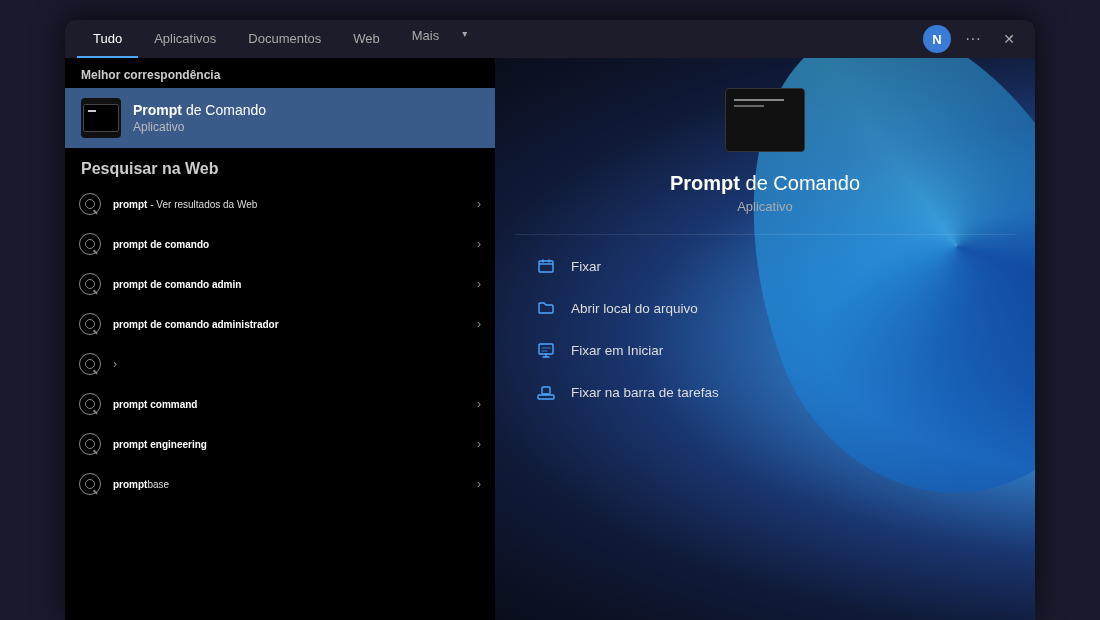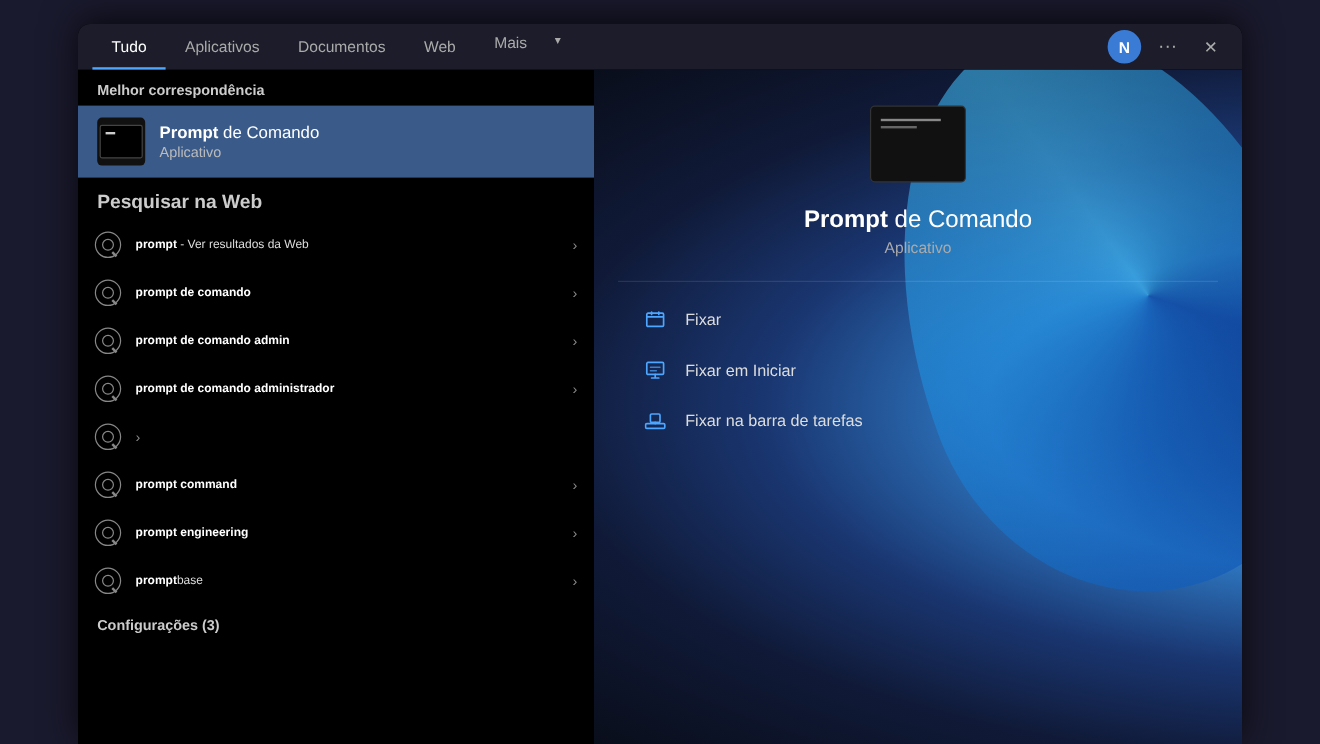--- a/index.html
+++ b/index.html
@@ -510,23 +510,20 @@
       <div class="search-result-item">
         <div class="search-icon-circle">
             <div class="search-icon-inner"></div>
           </div>
         <div class="result-text">
           <span class="bold">prompt</span><span>base</span>
         </div>
         <span class="chevron">›</span>
       </div>
 
-      <div class="config-section">
-        <span>Configurações (3)</span>
-      </div>
 
     </div>
 
     <div class="right-panel">
       <div class="swirl-bg"></div>
       <div class="swirl-overlay"></div>
 
       <div class="right-content">
 
         <div class="app-icon-large">
@@ -549,20 +546,28 @@
               <svg width="18" height="18" viewBox="0 0 18 18">
                 <rect x="2" y="4" width="14" height="11" rx="1" stroke="#4da6ff" stroke-width="1.4" fill="none"></rect>
                 <path d="M2 7h14" stroke="#4da6ff" stroke-width="1.4"></path>
                 <path d="M6 3v2M12 3v2" stroke="#4da6ff" stroke-width="1.4" stroke-linecap="round"></path>
               </svg>
             </div>
             <span class="action-label">Fixar</span>
           </div>
 
 
+          <div class="action-item">
+            <div class="action-icon">
+              <svg width="18" height="18" viewBox="0 0 18 18">
+                <path d="M2 5a1 1 0 011-1h4l2 2h6a1 1 0 011 1v6a1 1 0 01-1 1H3a1 1 0 01-1-1V5z" stroke="#4da6ff" stroke-width="1.4" fill="none"></path>
+              </svg>
+            </div>
+            <span class="action-label">Abrir local do arquivo</span>
+          </div>
 
           <div class="action-item">
             <div class="action-icon">
               <svg width="18" height="18" viewBox="0 0 18 18">
                 <rect x="2" y="3" width="14" height="10" rx="1" stroke="#4da6ff" stroke-width="1.4" fill="none"></rect>
                 <path d="M9 13v3M6 16h6" stroke="#4da6ff" stroke-width="1.4" stroke-linecap="round"></path>
                 <path d="M5 7h8M5 10h5" stroke="#4da6ff" stroke-width="1.2" stroke-linecap="round" opacity="0.7"></path>
               </svg>
             </div>
             <span class="action-label">Fixar em Iniciar</span>

